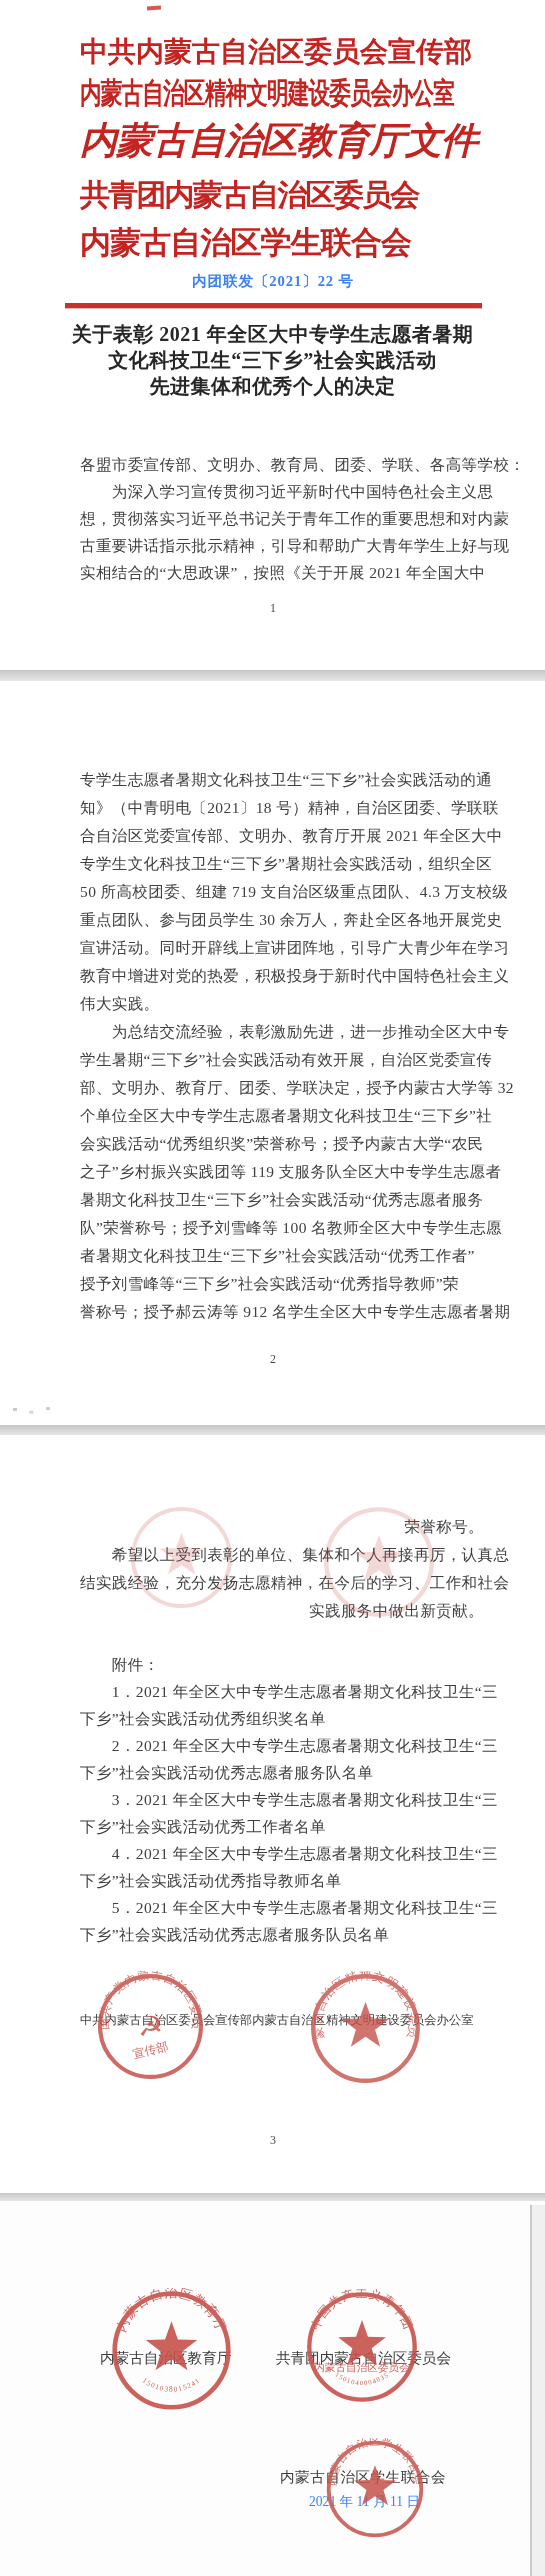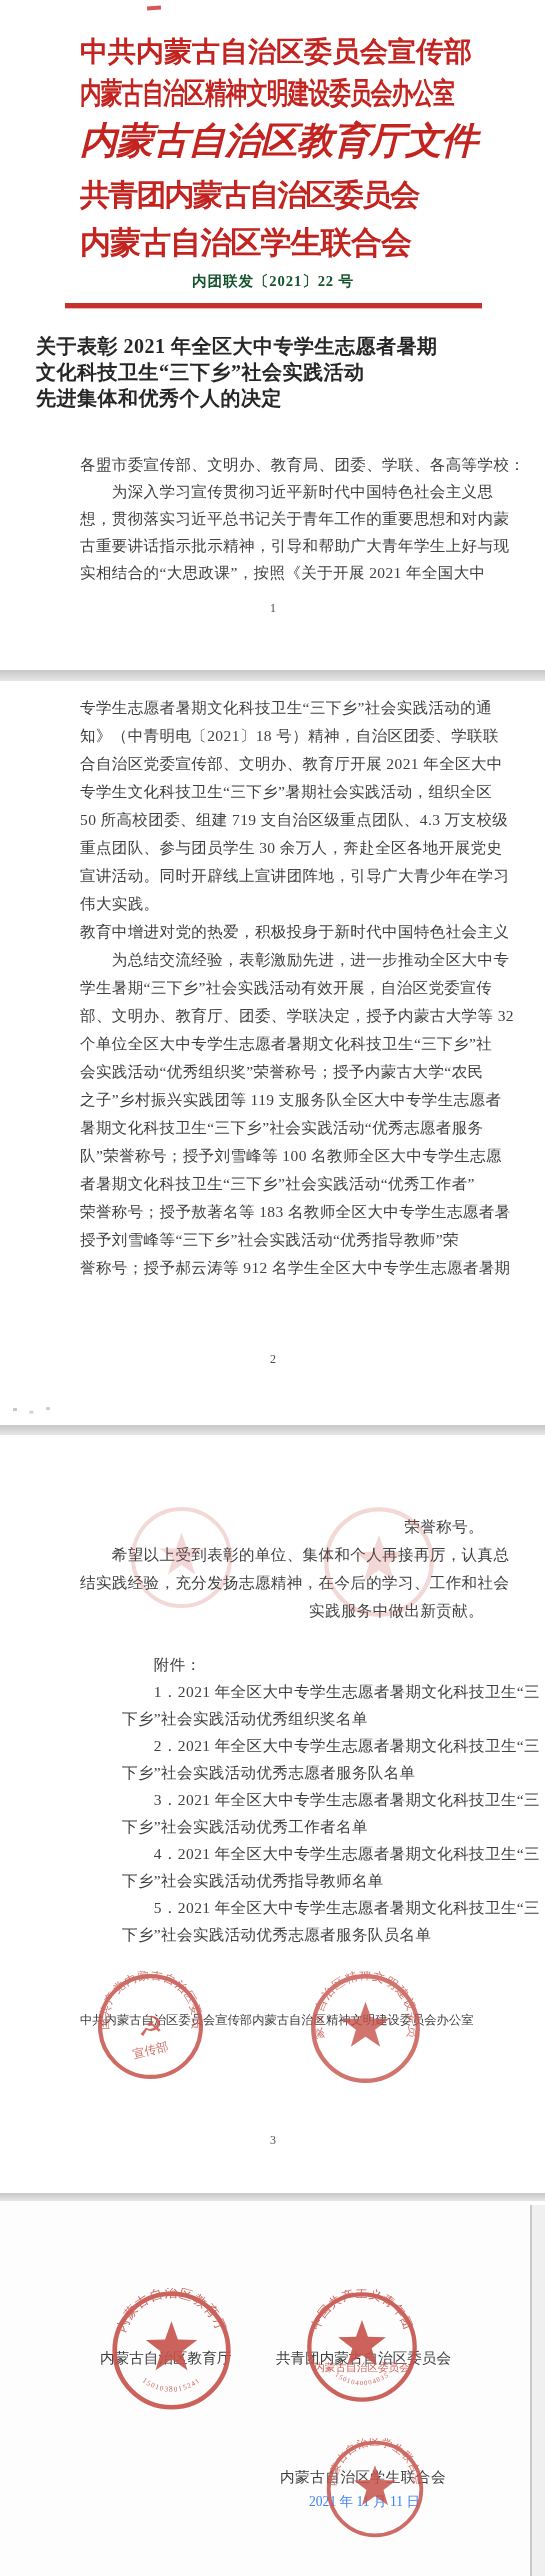--- a/index.html
+++ b/index.html
@@ -9,33 +9,33 @@
     font-family:"Liberation Serif","DejaVu Serif",serif;
     color:#3f3f3f;
   }
   .hline{position:absolute;left:80px;white-space:nowrap;font-weight:bold;color:#c32420;}
   .hline1{top:33px;font-size:28px;letter-spacing:0px;}
   .hline2{top:78px;font-size:23px;transform:scale(0.94,1.28);transform-origin:left center;letter-spacing:-0.9px;}
   .hline3{top:116px;font-size:37px;letter-spacing:-0.9px;font-style:italic;}
   .hline4{top:175px;font-size:30px;letter-spacing:-1.8px;}
   .hline5{top:222px;font-size:31px;letter-spacing:-0.9px;}
   .doc-number{position:absolute;top:272px;left:0;width:546px;text-align:center;
-    font-size:14.6px;font-weight:600;color:#14532d;letter-spacing:0.9px;}
+    font-size:14.6px;font-weight:600;color:#3b82f6;letter-spacing:0.9px;}
   .red-rule{position:absolute;top:303px;left:65px;width:417px;height:4.5px;
     background:#c8302c;box-shadow:0 0.9px 0 #e5b0ae;}
   
-  .title-block{position:absolute;top:333px;left:36px;width:473px;text-align:left;}
+  .title-block{position:absolute;top:321px;left:36px;width:473px;text-align:center;}
   .title-block .tl{height:26px;line-height:26px;font-size:20px;font-weight:bold;color:#262626;letter-spacing:0.5px;white-space:nowrap;}
   
   .lines{position:absolute;left:80px;width:404px;}
   .lines .tl{white-space:nowrap;color:#404040;font-size:15.5px;letter-spacing:0.4px;}
   .p1-body{top:451px;} .p1-body .tl{height:27px;line-height:27px;}
-  .p2-body{top:694px;} .p2-body .tl{height:28px;line-height:28px;}
+  .p2-body{top:766px;} .p2-body .tl{height:28px;line-height:28px;}
   .p3-body{top:1513px;text-align:right;} .p3-body .tl{height:28px;line-height:28px;}
-  .p3-attach{top:1651px;margin-left:42px;} .p3-attach .tl{height:27px;line-height:27px;}
+  .p3-attach{top:1651px;} .p3-attach .tl{height:27px;line-height:27px;}
   
   .pagenum{position:absolute;left:0;width:546px;text-align:center;font-size:12px;color:#4a4a4a;height:18px;line-height:18px;}
   .pn1{top:599px;} .pn2{top:1350px;} .pn3{top:2131px;}
   
   .divider{position:absolute;left:0;width:546px;background:linear-gradient(#c7c7c7,#e6e6e6);}
   .div1{top:670px;height:11px;} .div2{top:1425px;height:10px;} .div3{top:2193px;height:8.2px;}
   .tick-red{position:absolute;top:6.4px;left:147px;width:13.6px;height:3.6px;background:#cf3a35;opacity:.85;transform:rotate(-4deg);}
   .smudge{position:absolute;top:1408px;left:12.7px;width:4.5px;height:2.7px;background:#c9c9c9;
     box-shadow:16.4px 2.7px 0 #d4d4d4, 33px -0.9px 0 #cfcfcf;}
   .edge-line{position:absolute;top:2205px;left:530px;width:1.8px;height:371px;background:#c9c9c9;}
@@ -86,32 +86,31 @@
 
 <div>
   <div class="lines p2-body">
       <div class="tl">专学生志愿者暑期文化科技卫生“三下乡”社会实践活动的通</div>
       <div class="tl">知》（中青明电〔2021〕18 号）精神，自治区团委、学联联</div>
       <div class="tl">合自治区党委宣传部、文明办、教育厅开展 2021 年全区大中</div>
       <div class="tl">专学生文化科技卫生“三下乡”暑期社会实践活动，组织全区</div>
       <div class="tl">50 所高校团委、组建 719 支自治区级重点团队、4.3 万支校级</div>
       <div class="tl">重点团队、参与团员学生 30 余万人，奔赴全区各地开展党史</div>
       <div class="tl">宣讲活动。同时开辟线上宣讲团阵地，引导广大青少年在学习</div>
+      <div class="tl">教育中增进对党的热爱，积极投身于新时代中国特色社会主义</div>
       <div class="tl">伟大实践。</div>
-      <div class="tl">教育中增进对党的热爱，积极投身于新时代中国特色社会主义</div>
       <div class="tl">　　为总结交流经验，表彰激励先进，进一步推动全区大中专</div>
       <div class="tl">学生暑期“三下乡”社会实践活动有效开展，自治区党委宣传</div>
       <div class="tl">部、文明办、教育厅、团委、学联决定，授予内蒙古大学等 32</div>
       <div class="tl">个单位全区大中专学生志愿者暑期文化科技卫生“三下乡”社</div>
       <div class="tl">会实践活动“优秀组织奖”荣誉称号；授予内蒙古大学“农民</div>
       <div class="tl">之子”乡村振兴实践团等 119 支服务队全区大中专学生志愿者</div>
       <div class="tl">暑期文化科技卫生“三下乡”社会实践活动“优秀志愿者服务</div>
       <div class="tl">队”荣誉称号；授予刘雪峰等 100 名教师全区大中专学生志愿</div>
       <div class="tl">者暑期文化科技卫生“三下乡”社会实践活动“优秀工作者”</div>
-      <div class="tl">荣誉称号；授予敖著名等 183 名教师全区大中专学生志愿者暑</div>
       <div class="tl">授予刘雪峰等“三下乡”社会实践活动“优秀指导教师”荣</div>
       <div class="tl">誉称号；授予郝云涛等 912 名学生全区大中专学生志愿者暑期</div>
     </div>
   <div class="pagenum pn2">2</div>
 </div>
 
 <div class="divider div2"></div>
 
 <div>
   <div class="lines p3-body">

